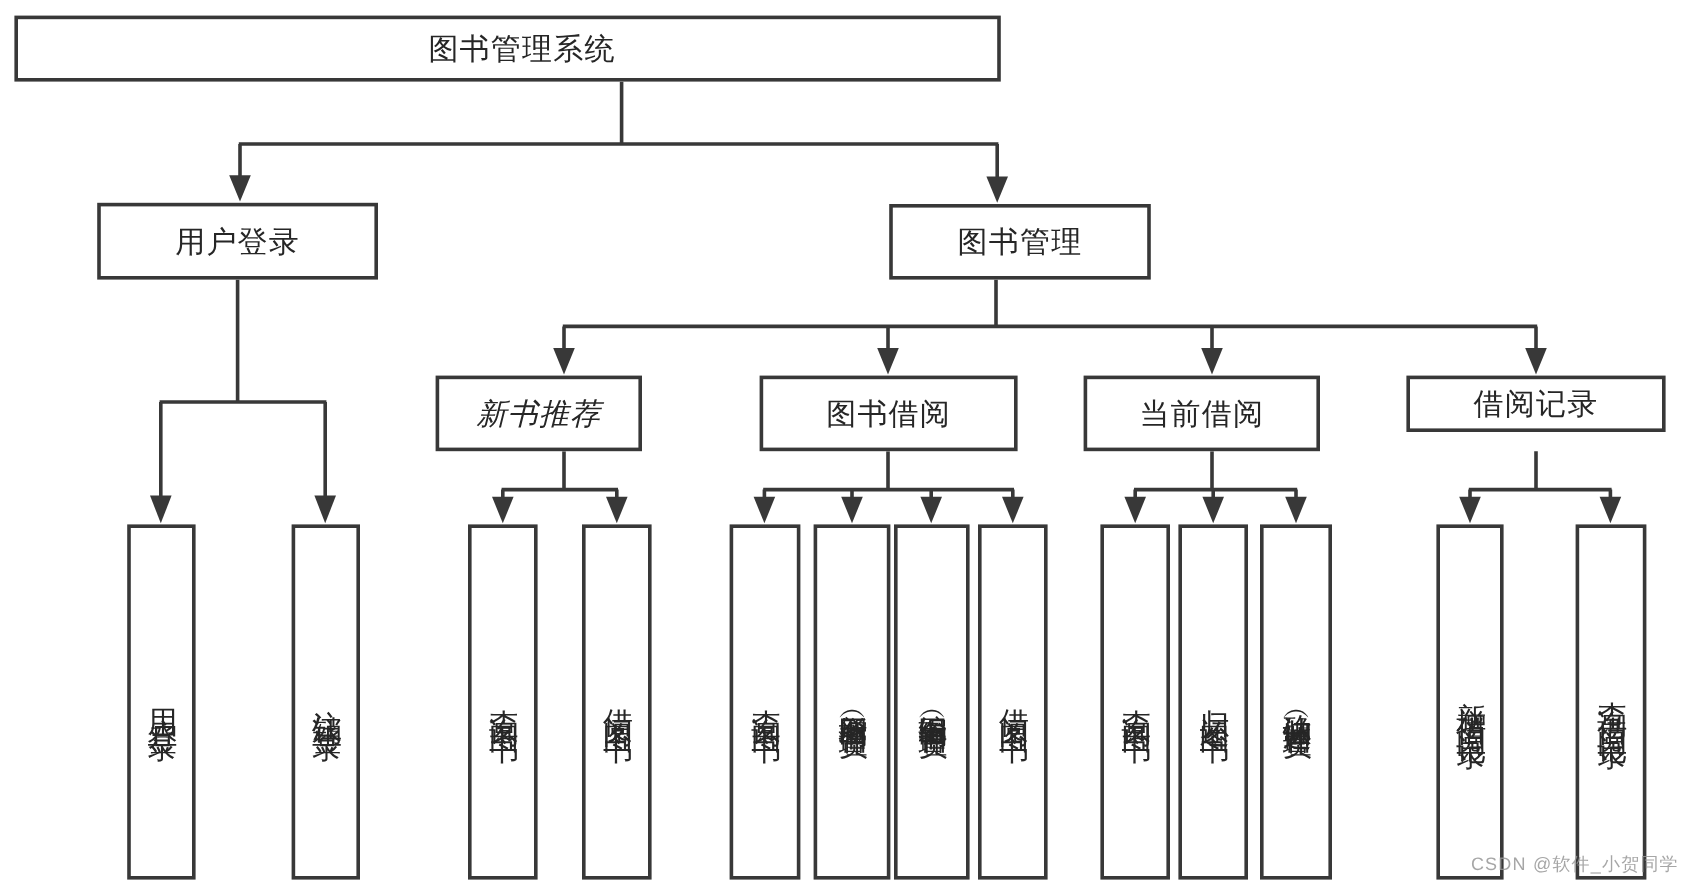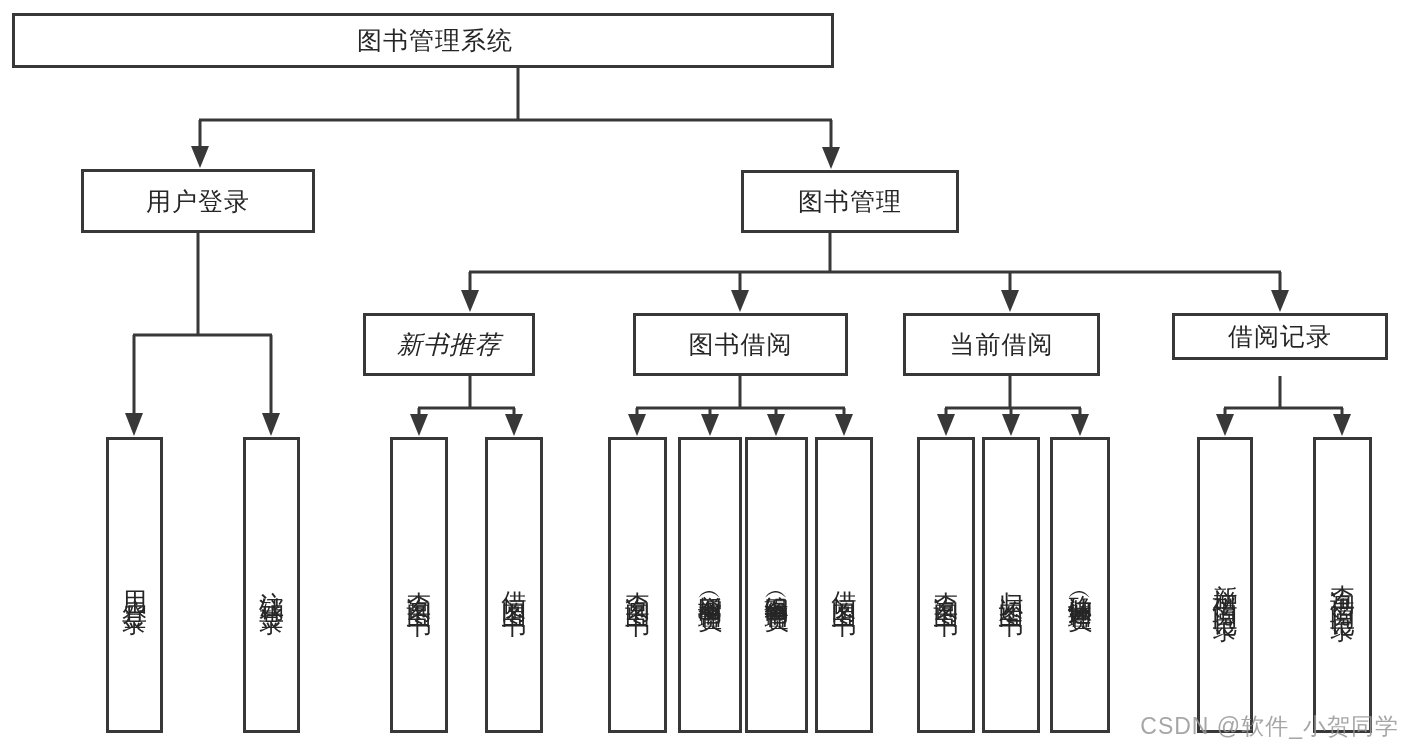--- a/index.html
+++ b/index.html
@@ -46,21 +46,21 @@
   }
   .v-box.long {
     font-size: 24px;
     letter-spacing: 2px;
   }
   .watermark {
     position: absolute;
     right: 6px;
     top: 711px;
     z-index: 3;
-    font-size: 23px;
+    font-size: 15px;
     letter-spacing: 1px;
     color: rgba(150, 150, 150, 0.85);
     white-space: nowrap;
   }
 </style>
 </head>
 <body>
 
 <div class="canvas">
 

